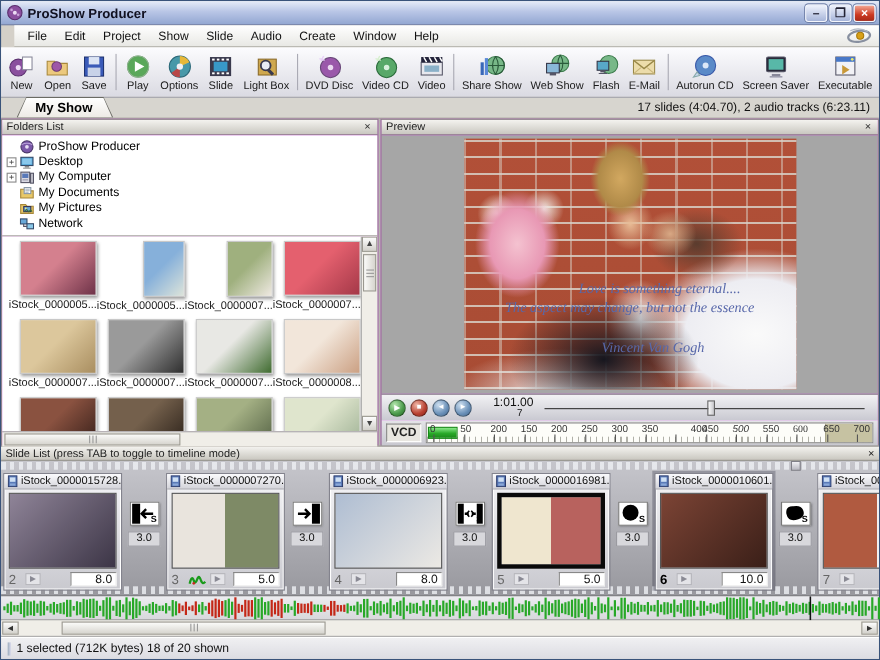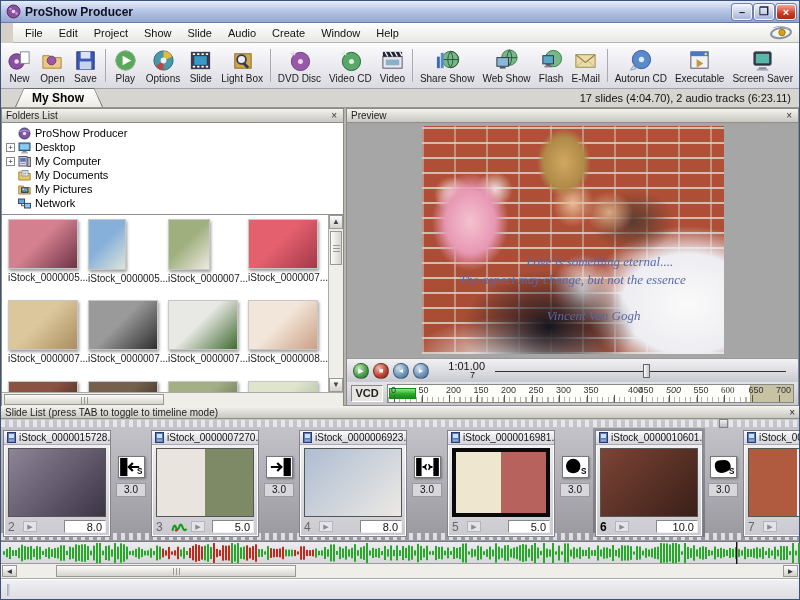--- a/index.html
+++ b/index.html
@@ -48,21 +48,21 @@
 
 .tree { height:92px; flex:0 0 92px; background:#fff; border-bottom:1px solid #908e88; padding:3px 2px; overflow:hidden; }
 .trow { display:flex; align-items:center; height:14px; color:#000; }
 .texp { width:9px; height:9px; border:1px solid #888; background:#fff; font-size:8px; line-height:7px; text-align:center; margin:0 3px 0 2px; color:#333; }
 .tsp { width:14px; }
 .trow svg { width:13px; height:13px; margin-right:4px; }
 
 
 .thumbwrap { height:177px; flex:0 0 177px; position:relative; background:#fff; overflow:hidden; }
 .thumbgrid { position:absolute; left:0; top:0; right:15px; display:flex; flex-wrap:wrap; padding:4px 0 0 6px; }
-.tcell { width:80px; height:65px; display:flex; flex-direction:column; align-items:flex-start; margin-bottom:16px; }
+.tcell { width:80px; height:65px; display:flex; flex-direction:column; align-items:flex-end; margin-bottom:6px; }
 .timg { border:1px solid #c8c8c8; box-shadow:1px 2px 3px rgba(0,0,0,.4); }
 .tlabel { font-size:10px; color:#1a1a1a; margin-top:3px; white-space:nowrap; }
 .vscroll { position:absolute; right:0; top:0; bottom:0; width:15px; background:#f0eee8; border-left:1px solid #aaa; display:flex; flex-direction:column; }
 .sbtn { height:14px; background:linear-gradient(#fdfdfd,#d2d0ca); border:1px solid #9a9890; font-size:8px; color:#444; text-align:center; line-height:12px; }
 .vthumb { height:34px; margin:2px 1px; background:linear-gradient(90deg,#fbfbf9,#d6d4ce); border:1px solid #9a9890; display:flex; flex-direction:column; justify-content:center; align-items:center; gap:2px; }
 .vthumb i, .hthumb i { display:block; width:7px; height:1px; background:#999; }
 .hthumb i { width:1px; height:7px; display:inline-block; margin:0 1px; }
 .hscroll { height:14px; flex:0 0 14px; background:#f0eee8; border-top:1px solid #aaa; position:relative; }
 .hthumb { position:absolute; top:1px; bottom:1px; background:linear-gradient(#fbfbf9,#d6d4ce); border:1px solid #9a9890; text-align:center; line-height:10px; }
 
@@ -331,35 +331,35 @@
       <div class="tbtn">
         <svg viewBox="0 0 26 26">
           <circle cx="14" cy="12" r="9.5" fill="#5a8ac8" stroke="#3858a8"></circle>
           <circle cx="14" cy="12" r="2.8" fill="#dce8f8"></circle>
           <path d="M6 18 l-3.5 5 6-1.5 z" fill="#c8d8f0" stroke="#8aa"></path>
         </svg>
         <div class="tlbl">Autorun CD</div>
       </div>
       <div class="tbtn">
         <svg viewBox="0 0 26 26">
+          <rect x="4" y="4" width="18" height="14" rx="1.5" fill="#2a2a3a" stroke="#556"></rect>
+          <rect x="6" y="6" width="14" height="10" fill="#58b8a8"></rect>
+          <rect x="9" y="20" width="8" height="2" fill="#889"></rect>
+          <rect x="7" y="22" width="12" height="1.4" fill="#99a"></rect>
+        </svg>
+        <div class="tlbl">Screen Saver</div>
+      </div>
+      <div class="tbtn">
+        <svg viewBox="0 0 26 26">
           <rect x="4" y="4" width="18" height="17" fill="#f2f2f6" stroke="#556"></rect>
           <rect x="4" y="4" width="18" height="4.5" fill="#4878c8"></rect>
           <circle cx="19.5" cy="6.2" r="1.3" fill="#e8e870"></circle>
           <path d="M10 11.5 l7 4.5 -7 4.5 z" fill="#c89838"></path>
         </svg>
         <div class="tlbl">Executable</div>
-      </div>
-      <div class="tbtn">
-        <svg viewBox="0 0 26 26">
-          <rect x="4" y="4" width="18" height="14" rx="1.5" fill="#2a2a3a" stroke="#556"></rect>
-          <rect x="6" y="6" width="14" height="10" fill="#58b8a8"></rect>
-          <rect x="9" y="20" width="8" height="2" fill="#889"></rect>
-          <rect x="7" y="22" width="12" height="1.4" fill="#99a"></rect>
-        </svg>
-        <div class="tlbl">Screen Saver</div>
       </div>
     </div>
 
   <div class="tabrow">
     <div class="tabouter">
         <div class="tab">My Show</div>
       </div>
     <div class="tabinfo">17 slides (4:04.70), 2 audio tracks (6:23.11)</div>
   </div>
 
@@ -996,15 +996,16 @@
   </div>
 
   <div class="bscroll">
     <div class="bbtn left">◄</div>
     <div class="hthumb" style="left:55px; width:240px;"><i></i><i></i><i></i></div>
     <div class="bbtn right">►</div>
   </div>
 
   <div class="statusbar">
     <div class="sgrip"></div>
+    <div class="sright">1 selected (712K bytes) 18 of 20 shown</div>
   </div>
 
 </div>
 
 </body></html>

